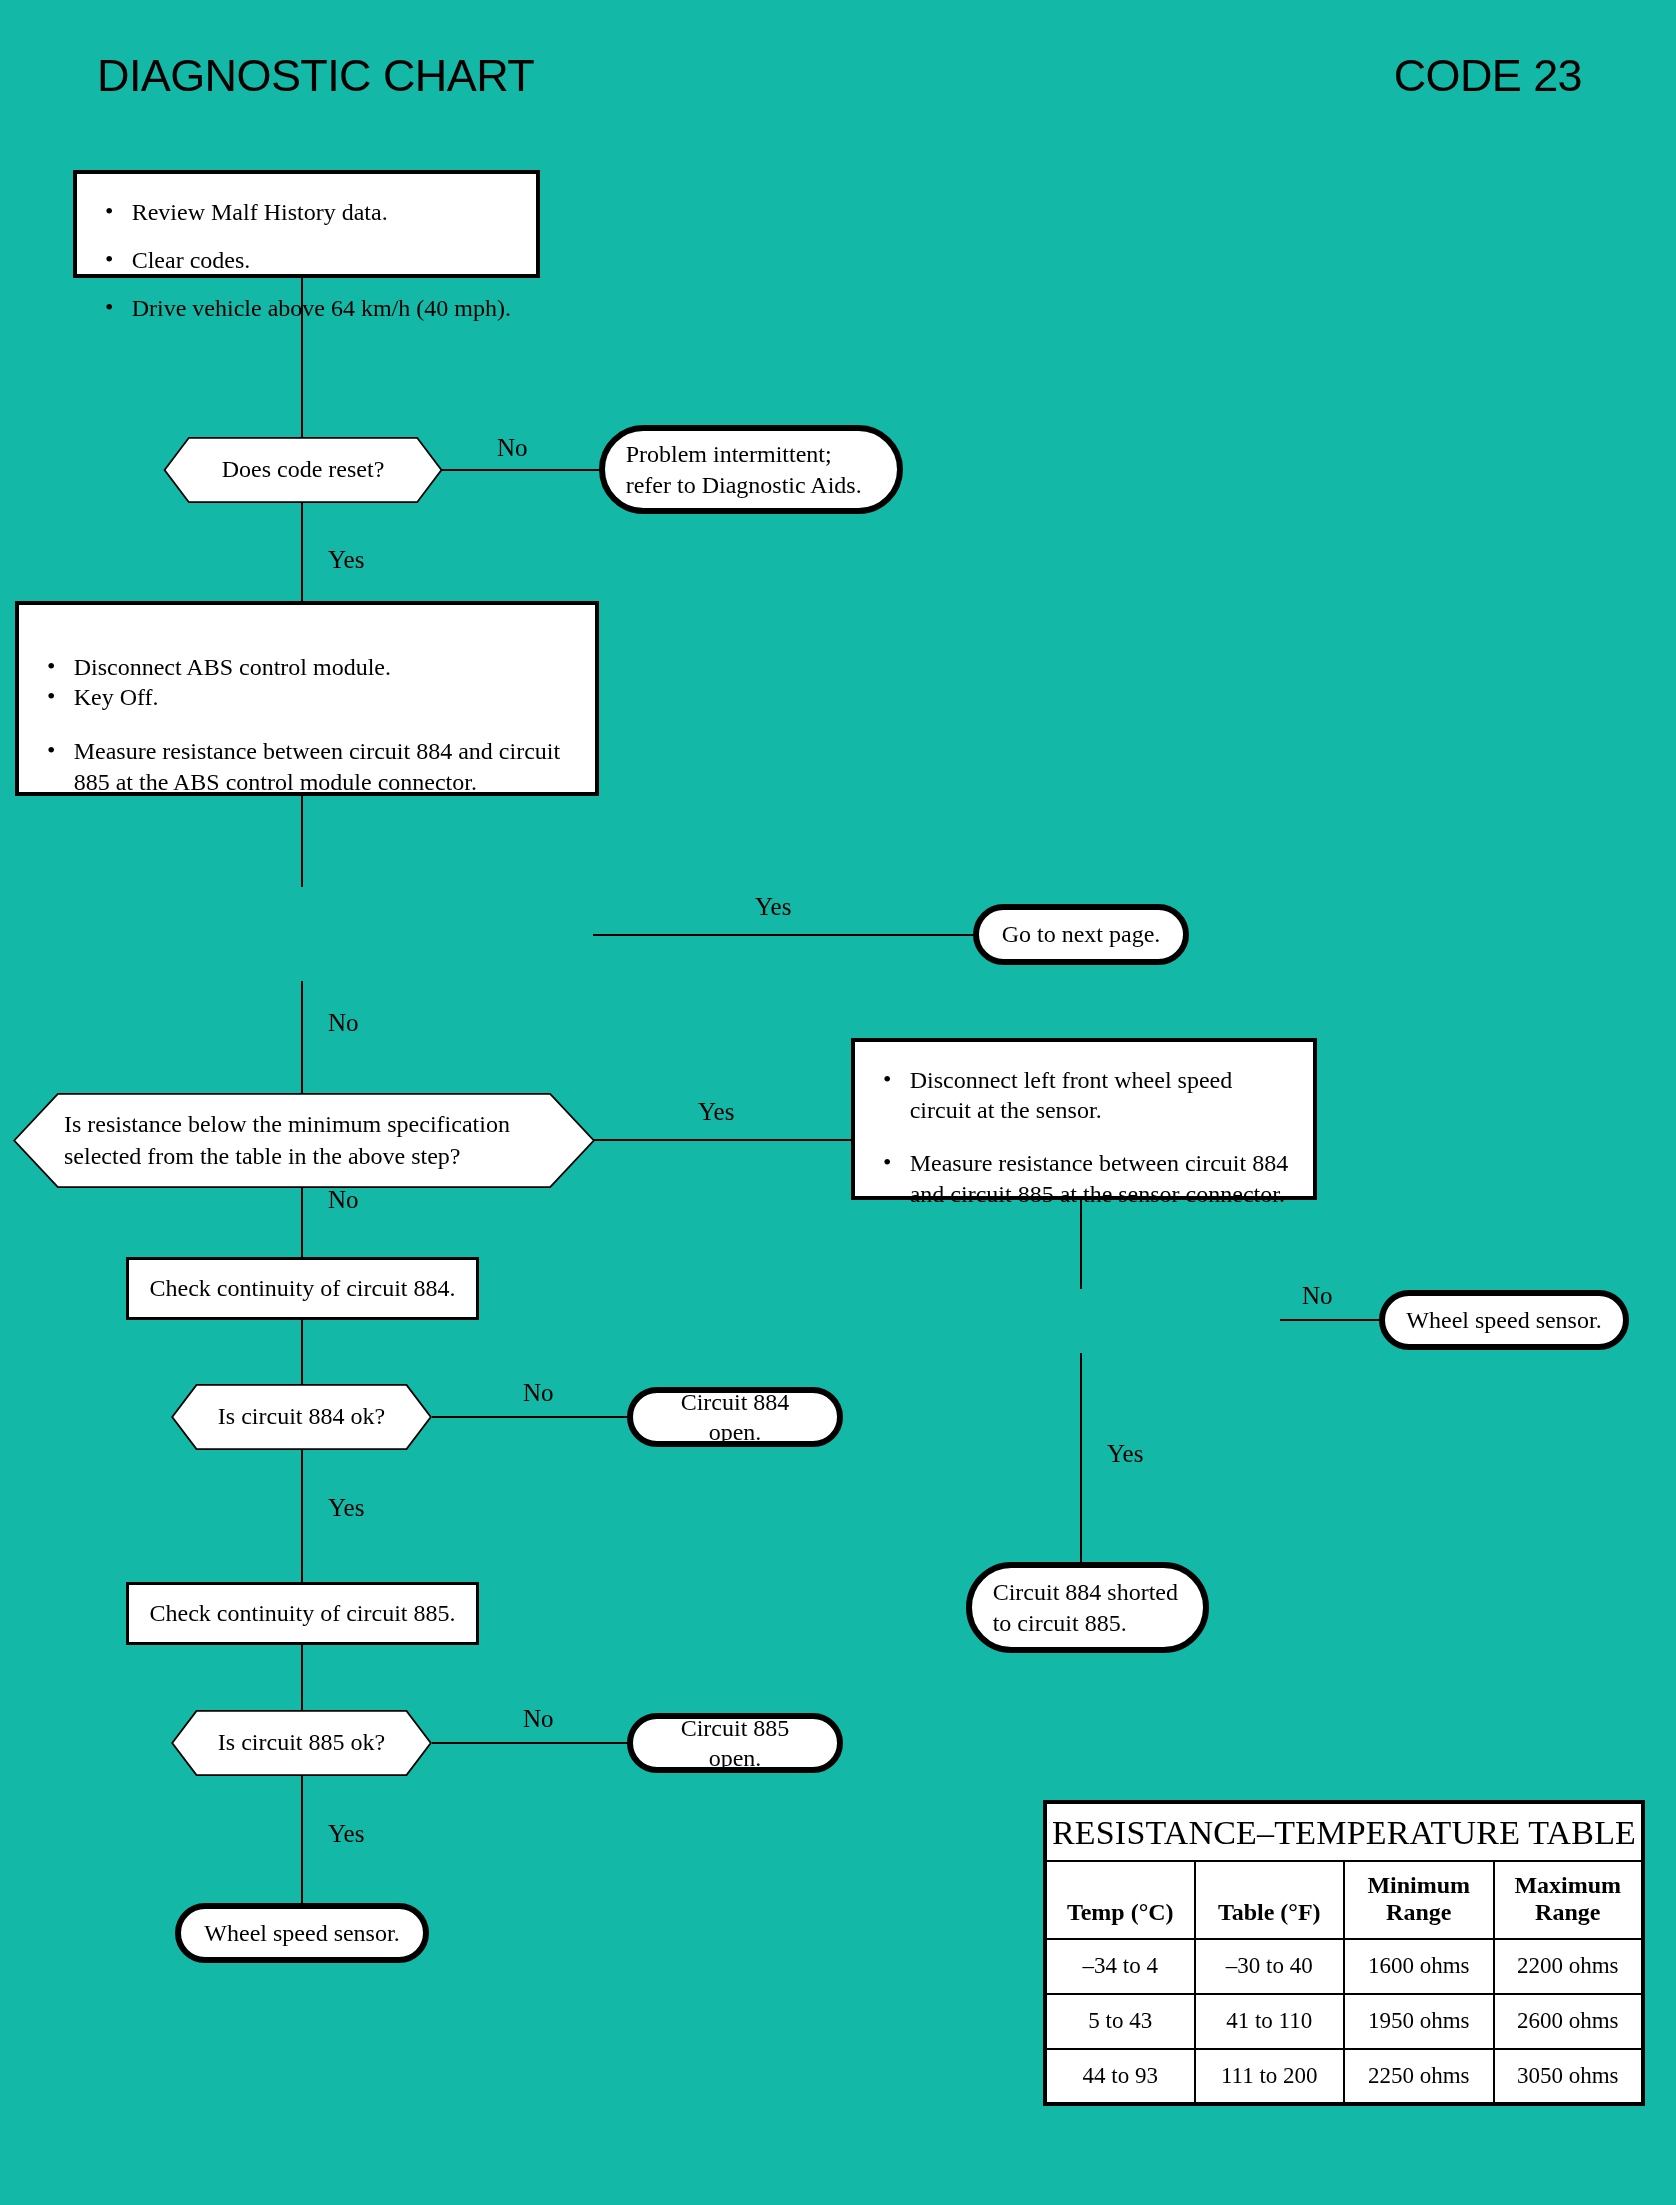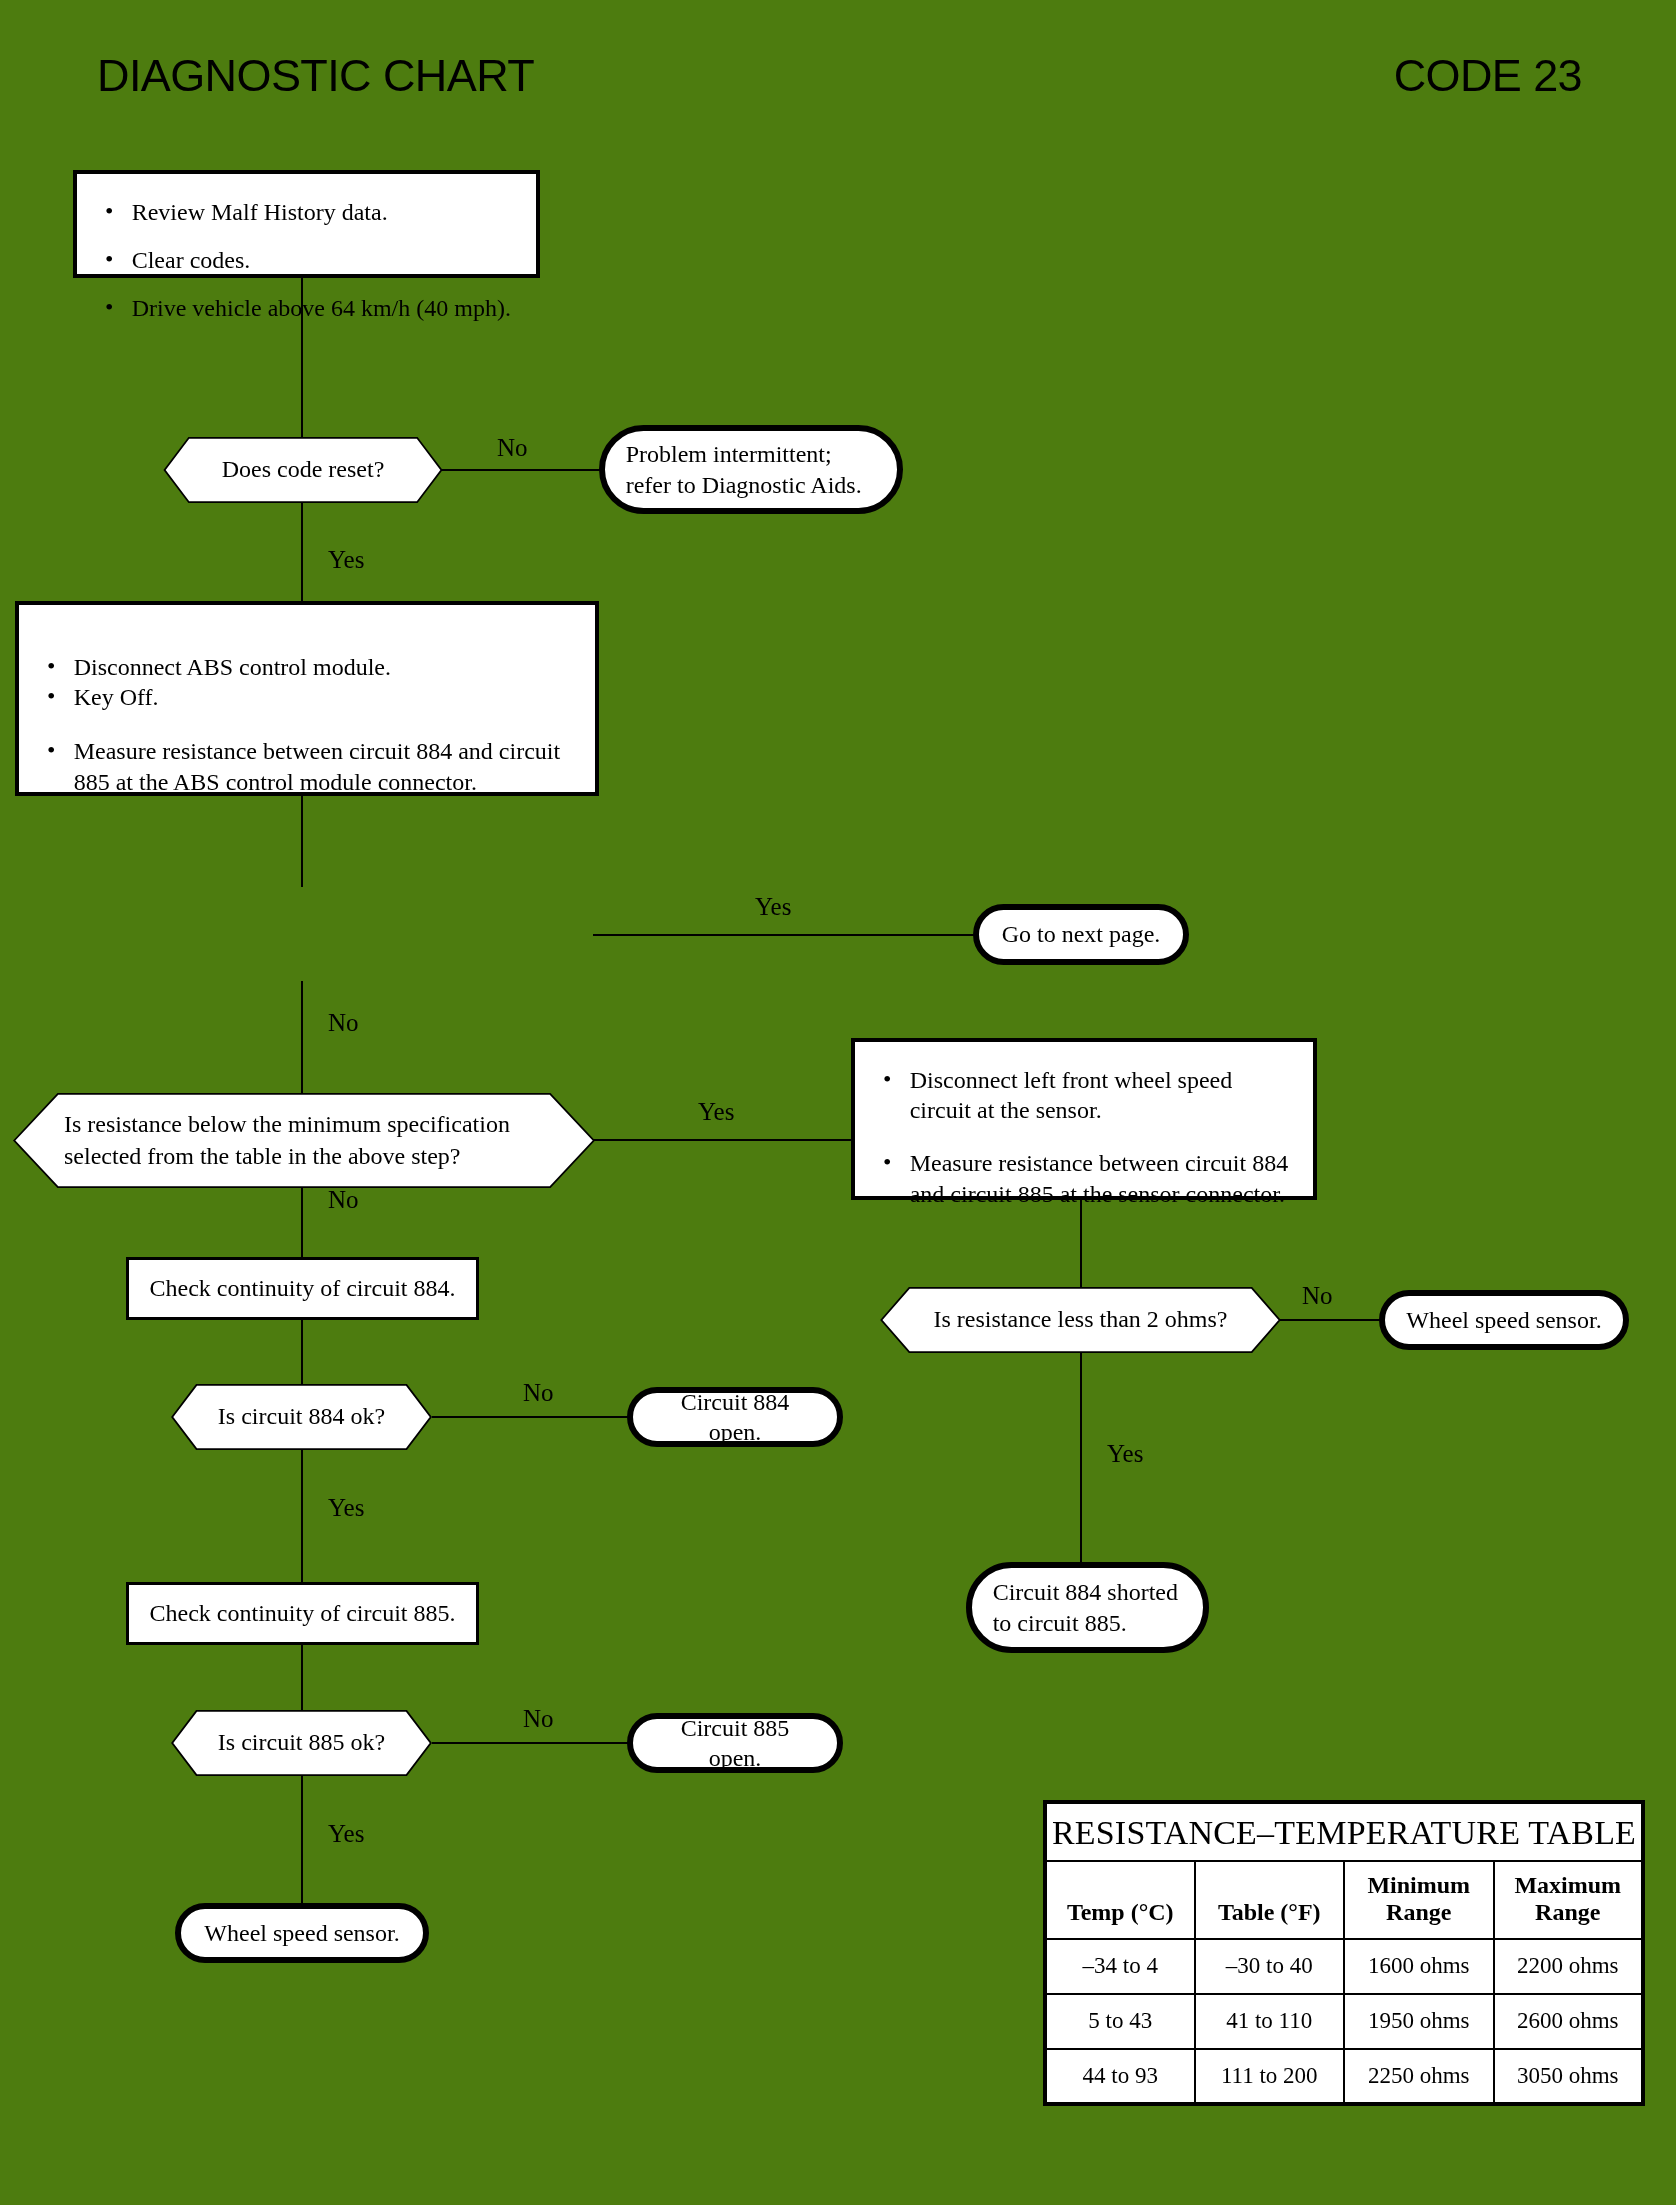--- a/index.html
+++ b/index.html
@@ -4,21 +4,21 @@
 <style>
   html, body {
     margin: 0;
     padding: 0;
     background: #ffffff;
   }
   #page {
     position: relative;
     width: 1676px;
     height: 2205px;
-    background: #4d7c0f;
+    background: #14b8a6;
     font-family: "Liberation Serif", serif;
     color: #000000;
     overflow: hidden;
   }
 
   
   .hdr {
     position: absolute;
     font-family: "Liberation Sans", sans-serif;
     font-size: 45px;
@@ -283,26 +283,20 @@
     <div class="term-inner">Circuit 885 open.</div>
   </div>
 
   <div class="vline" style="left:301px; top:1776px; height:129px;"></div>
   <div class="elabel" style="left:328px; top:1821px;">Yes</div>
 
   <div class="term term-center" style="left:175px; top:1903px; width:254px; height:60px;">
     <div class="term-inner">Wheel speed sensor.</div>
   </div>
 
-  <div class="hexwrap" style="left:880px; top:1286px; width:401px; height:68px;">
-    <svg width="401" height="68" viewBox="0 0 660 112">
-      <polygon points="2,56 48,3 612,3 658,56 612,109 48,109" fill="#fff" stroke="#000" stroke-width="3"></polygon>
-    </svg>
-    <div class="hextext">Is resistance less than 2 ohms?</div>
-  </div>
 
   <div class="hline" style="left:1280px; top:1319px; width:101px;"></div>
   <div class="elabel" style="left:1302px; top:1283px;">No</div>
   <div class="term term-center" style="left:1379px; top:1290px; width:250px; height:60px;">
     <div class="term-inner">Wheel speed sensor.</div>
   </div>
 
   <div class="vline" style="left:1080px; top:1353px; height:212px;"></div>
   <div class="elabel" style="left:1107px; top:1441px;">Yes</div>
 

